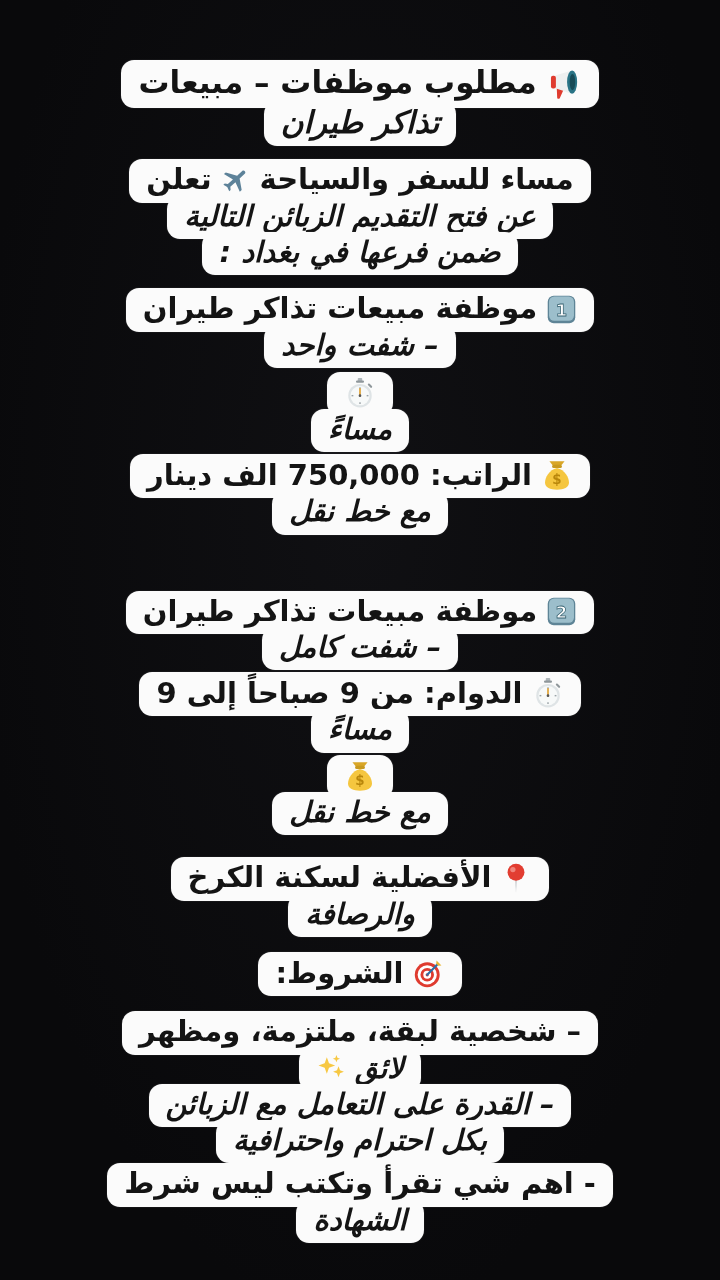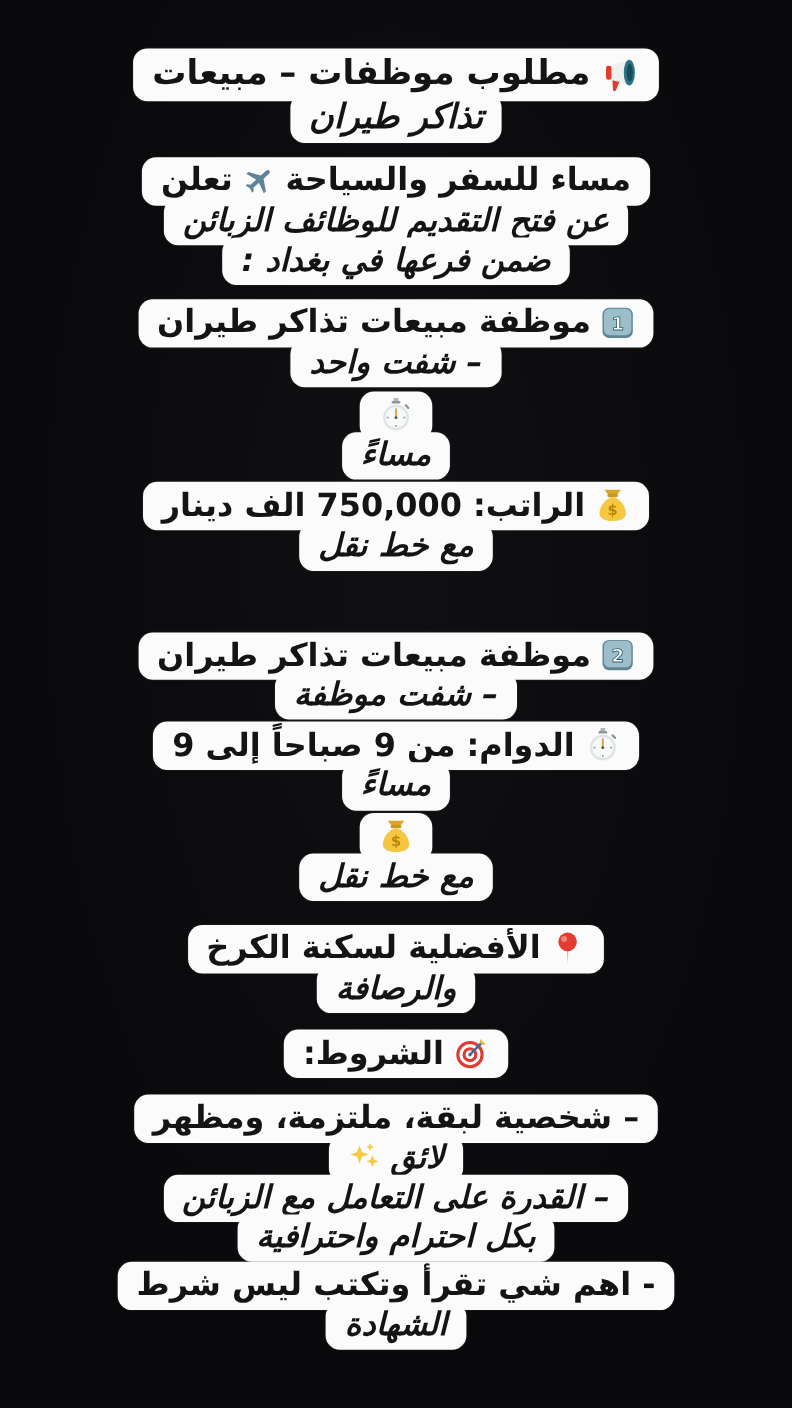--- a/index.html
+++ b/index.html
@@ -7,21 +7,21 @@
     width:720px;height:1280px;
     background:#0a0a0c;
     overflow:hidden;
     font-family:"DejaVu Sans","Liberation Sans",sans-serif;
   }
   .story{
     position:relative;
     width:720px;height:1280px;
     background:radial-gradient(ellipse at 50% 40%, #101013 0%, #09090b 75%);
     display:flex;flex-direction:column;align-items:center;
-    padding-top:44px;box-sizing:border-box;
+    padding-top:60px;box-sizing:border-box;
     direction:rtl;
   }
   .block{
     display:flex;flex-direction:column;align-items:center;
   }
   .line{
     display:inline-flex;align-items:center;gap:9px;
     background:#fbfbfb;
     color:#141414;
     font-weight:bold;
@@ -71,21 +71,21 @@
     <span class="line">
       <span>مساء  للسفر والسياحة</span>
       <span class="icon">
         <svg viewBox="0 0 24 24" width="30" height="30">
           <path d="M21 16v-2l-8-5V3.5C13 2.67 12.33 2 11.5 2S10 2.67 10 3.5V9l-8 5v2l8-2.5V19l-2 1.5V22l3.5-1 3.5 1v-1.5L13 19v-5.5l8 2.5z" fill="#5d8299" transform="rotate(48 12 12)"></path>
         </svg>
       </span>
       <span>تعلن</span>
     </span>
     <span class="line">
-      <span>عن فتح التقديم للوظائف الزبائن</span>
+      <span>عن فتح التقديم الزبائن التالية</span>
     </span>
     <span class="line">
       <span>ضمن فرعها في بغداد :</span>
     </span>
   </div>
 
   <div class="block mb-sm">
     <span class="line">
       <span class="icon">
         <svg viewBox="0 0 36 36" width="31" height="31">
@@ -146,21 +146,21 @@
       <span class="icon">
         <svg viewBox="0 0 36 36" width="31" height="31">
           <rect x="2" y="2" width="32" height="32" rx="7" fill="#5e8496"></rect>
           <rect x="3.5" y="3" width="29" height="28" rx="6" fill="#9cbecb"></rect>
           <text x="18" y="25.5" text-anchor="middle" font-size="19" font-weight="bold" fill="#ffffff" stroke="#35606f" stroke-width="0.9" font-family="DejaVu Sans, sans-serif">2</text>
         </svg>
       </span>
       <span>موظفة مبيعات تذاكر طيران</span>
     </span>
     <span class="line">
-      <span>– شفت موظفة</span>
+      <span>– شفت كامل</span>
     </span>
   </div>
 
   <div class="block mb-xs">
     <span class="line">
       <span class="icon">
         <svg viewBox="0 0 36 36" width="32" height="32">
           <rect x="15.5" y="1" width="5" height="4" rx="1" fill="#aeb6ba"></rect>
           <rect x="13.5" y="4" width="9" height="2.6" rx="1.2" fill="#8f979b"></rect>
           <line x1="28" y1="8.5" x2="30.5" y2="11" stroke="#8f979b" stroke-width="2.4" stroke-linecap="round"></line>

